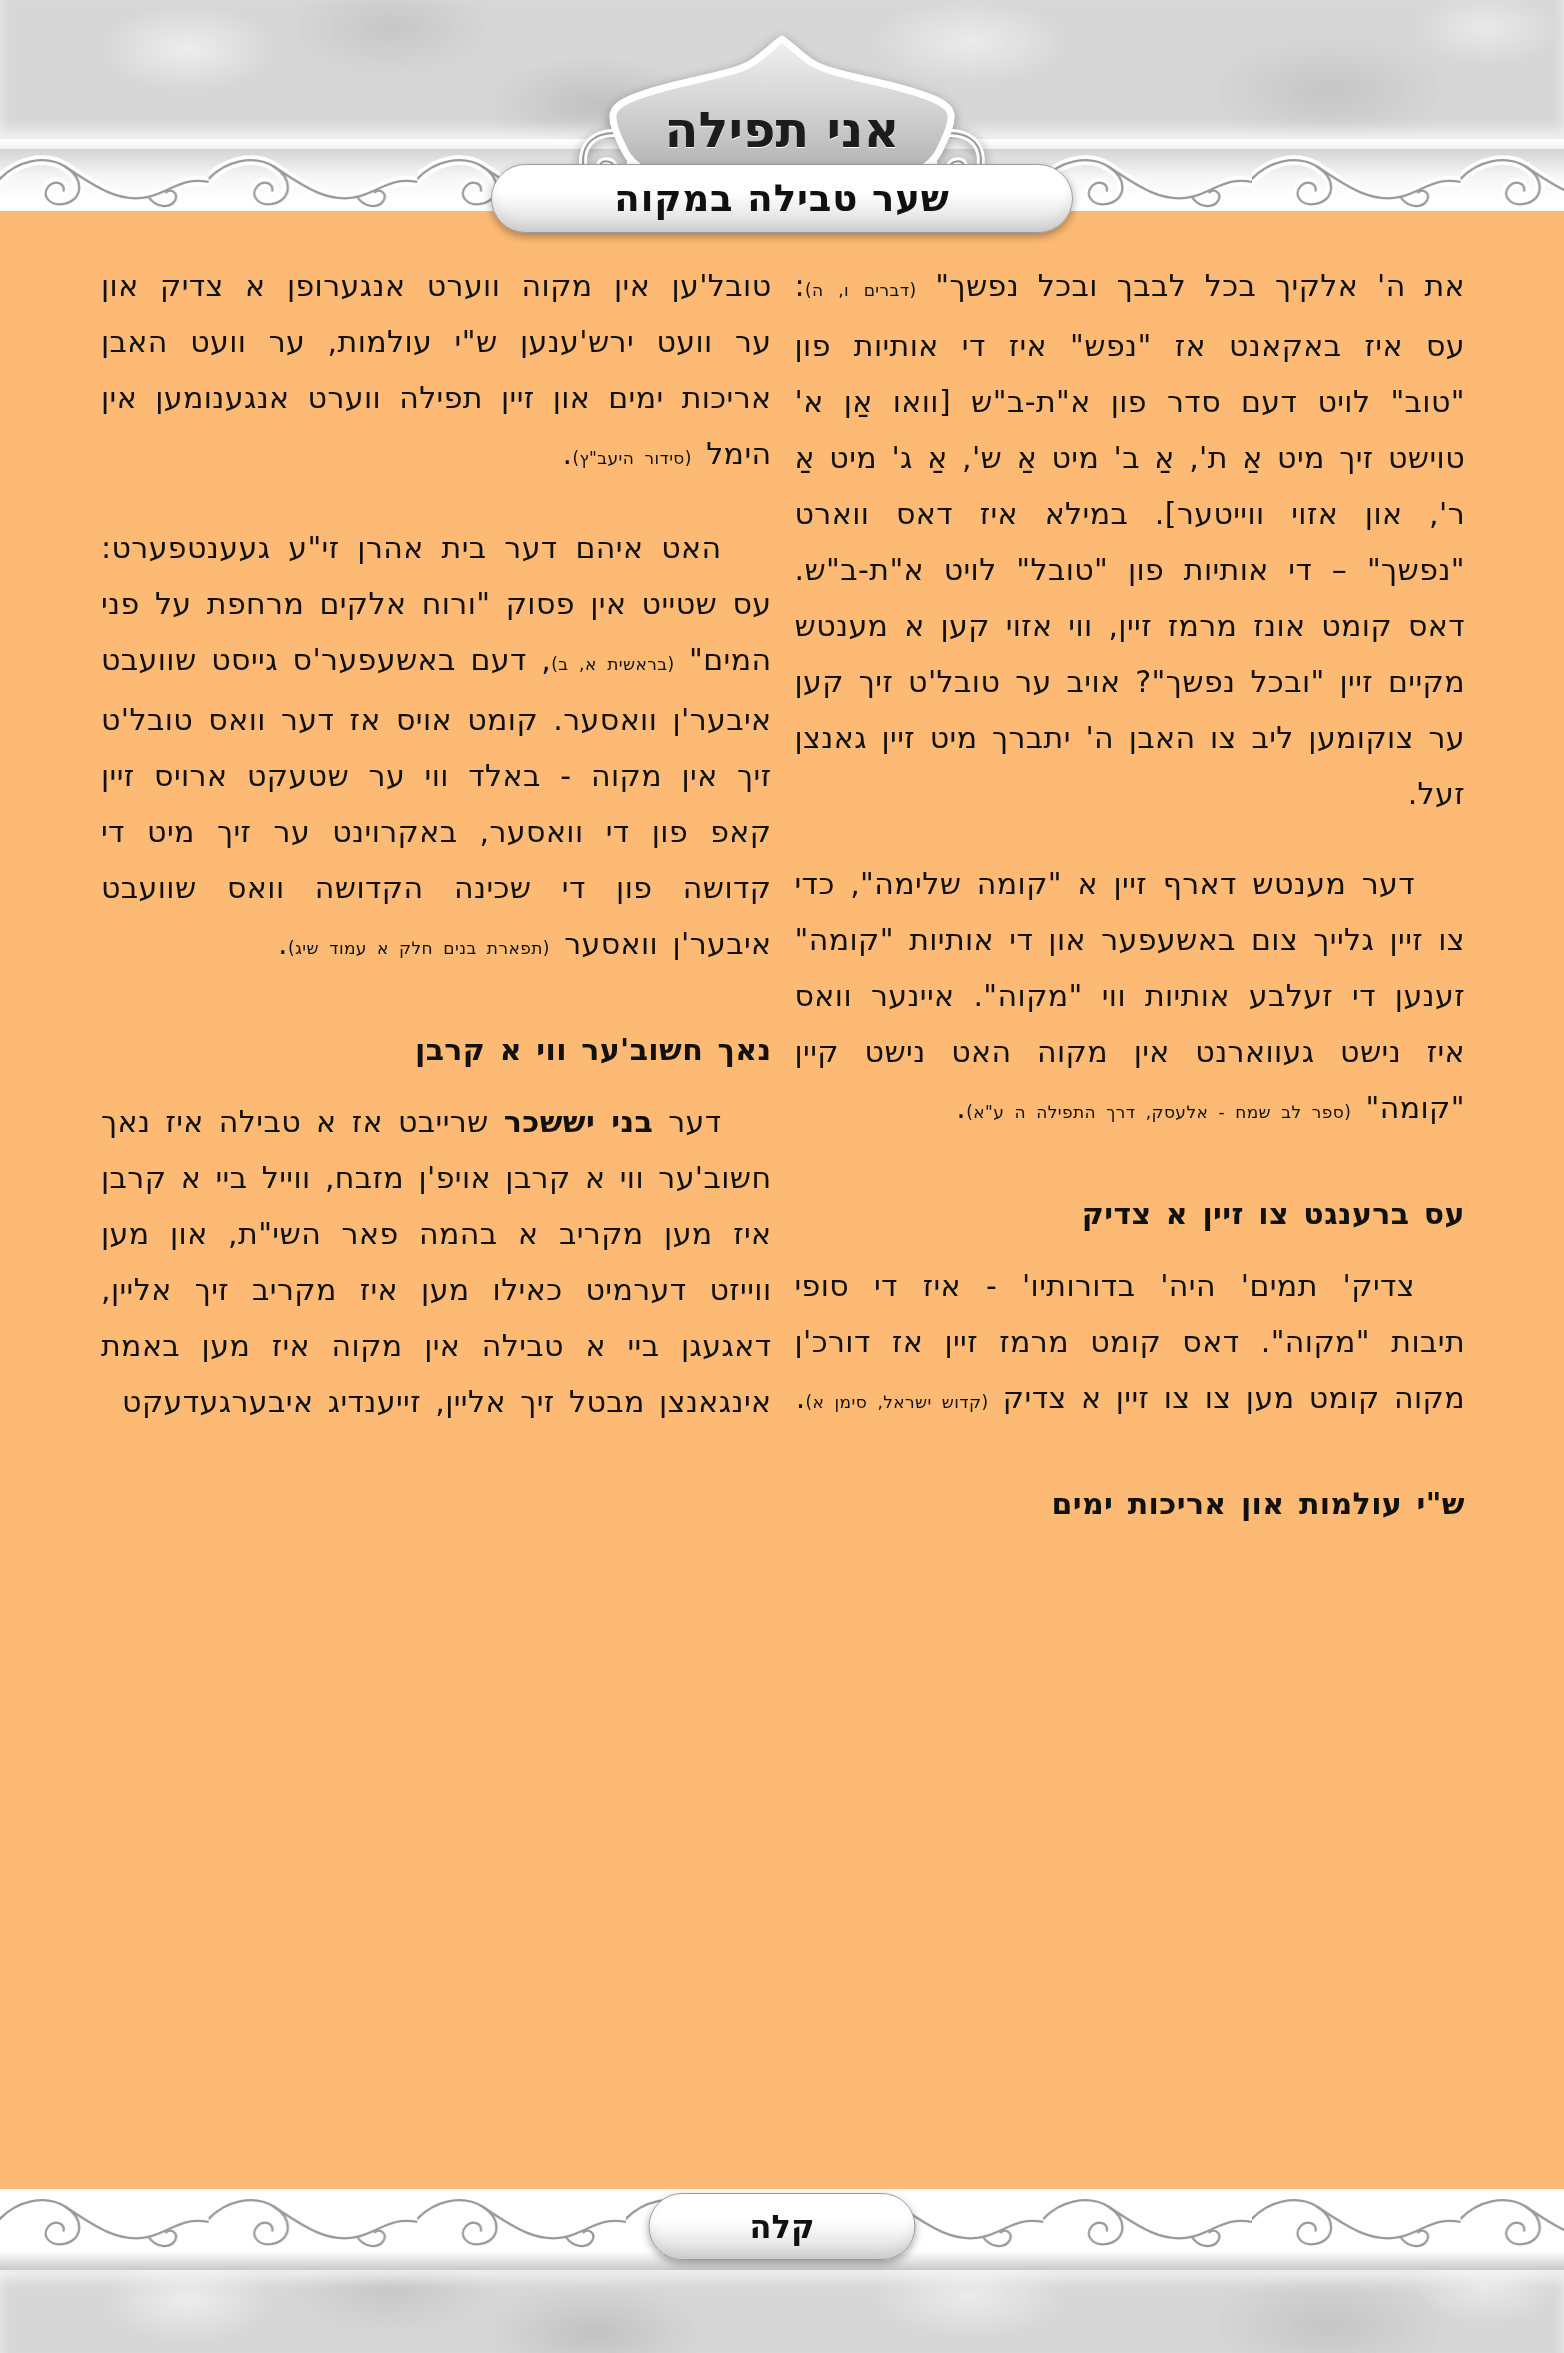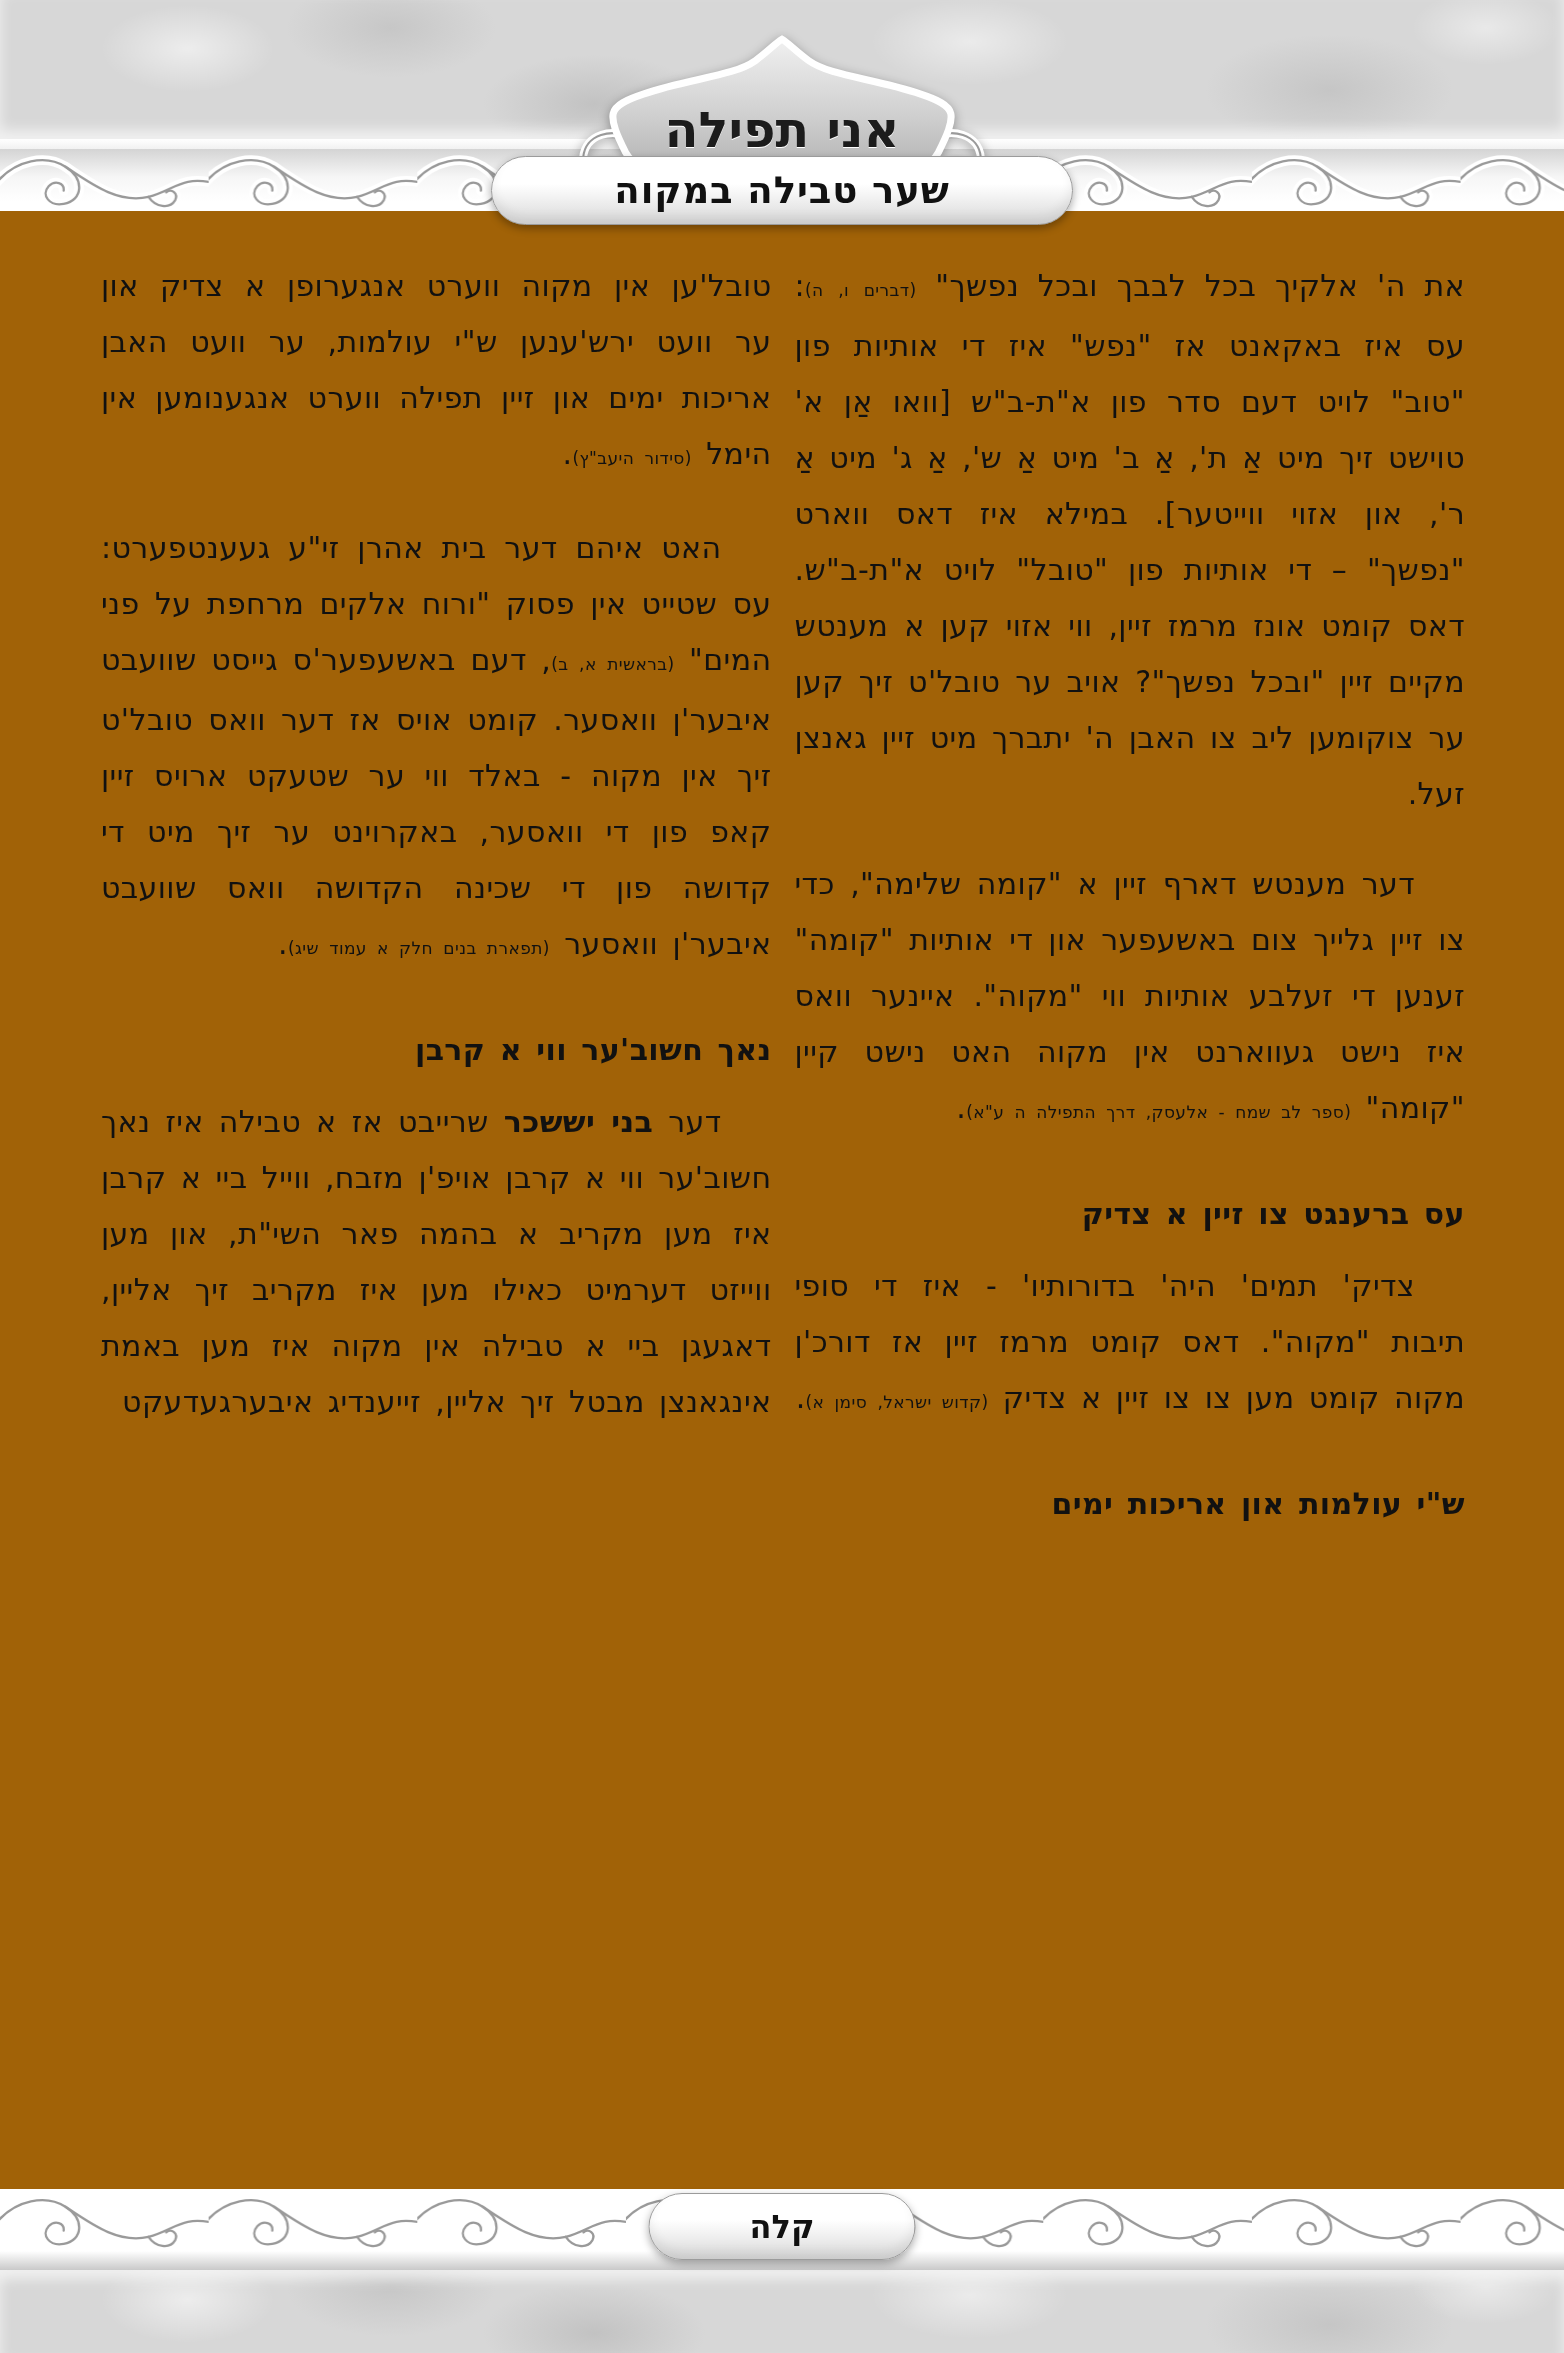--- a/index.html
+++ b/index.html
@@ -1,19 +1,19 @@
 <!DOCTYPE html>
 <html lang="yi" dir="rtl" style="font-size:14px"><head>
 <meta charset="utf-8">
 <style>
   html,body{margin:0;padding:0;background:#ffffff;}
   .page{
     position:relative;
     width:1564px;height:2354px;
-    background:#a16207;
+    background:#fdba74;
     overflow:hidden;
     font-family:"DejaVu Sans",sans-serif;
     direction:rtl;
   }
   
   .marble{
     position:absolute;left:0;right:0;
     background-color:#d7d7d7;
     background-image:
       radial-gradient(124px 62px at 12% 35%, rgba(255,255,255,.55), transparent 70%),
@@ -42,21 +42,21 @@
   }
   
   .pill{
     position:absolute;left:50%;transform:translateX(-50%);
     border:1.8px solid #9b9b9b;border-radius:37px;
     background:linear-gradient(#ffffff,#ffffff 40%,#d9d9d9);
     box-shadow:0 3.5px 8px rgba(0,0,0,.33), inset 0 -7px 10.6px rgba(0,0,0,.07);
     display:flex;align-items:center;justify-content:center;
     z-index:6;
   }
-  .pill-title{top:156px;width:580px;height:67px;}
+  .pill-title{top:164px;width:580px;height:67px;}
   .pill-title .pill-text{font-size:37px;font-weight:bold;color:#111;letter-spacing:0.9px;}
   .pill-footer{bottom:94px;width:265px;height:65px;}
   .pill-footer .pill-text{font-size:32px;font-weight:bold;color:#111;}
   
   .content{
     position:absolute;top:258px;left:0;right:0;
     height:1910px;overflow:hidden;
     display:flex;flex-direction:row;
     padding:0 99px 0 101px;gap:23px;box-sizing:border-box;
   }

